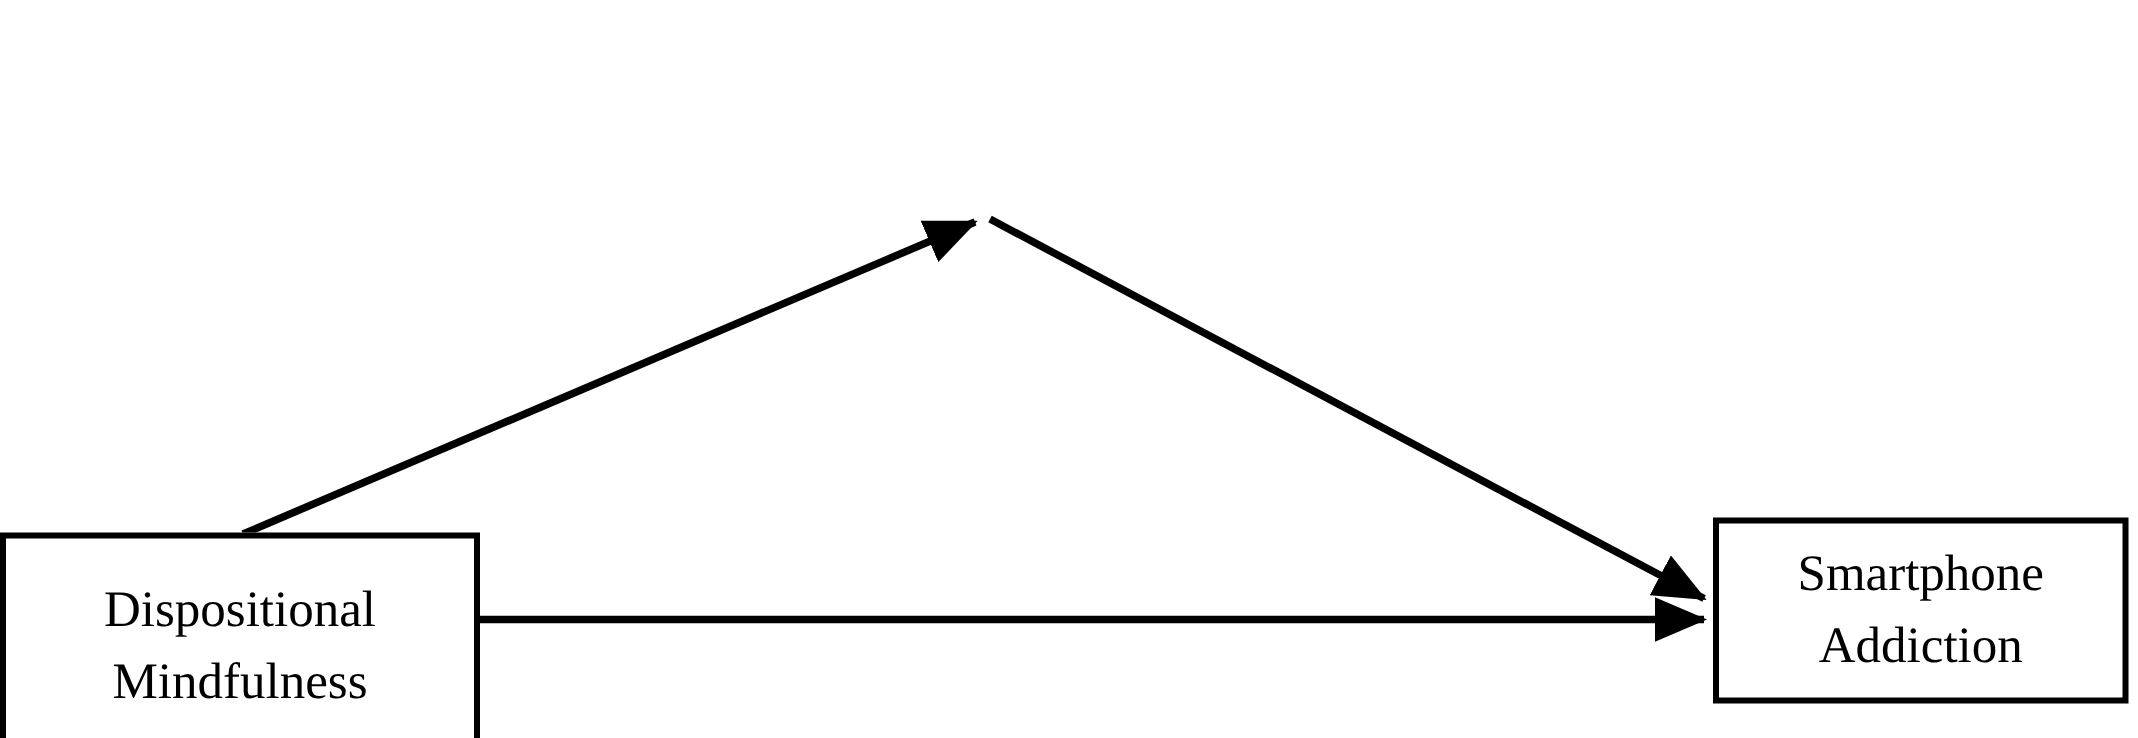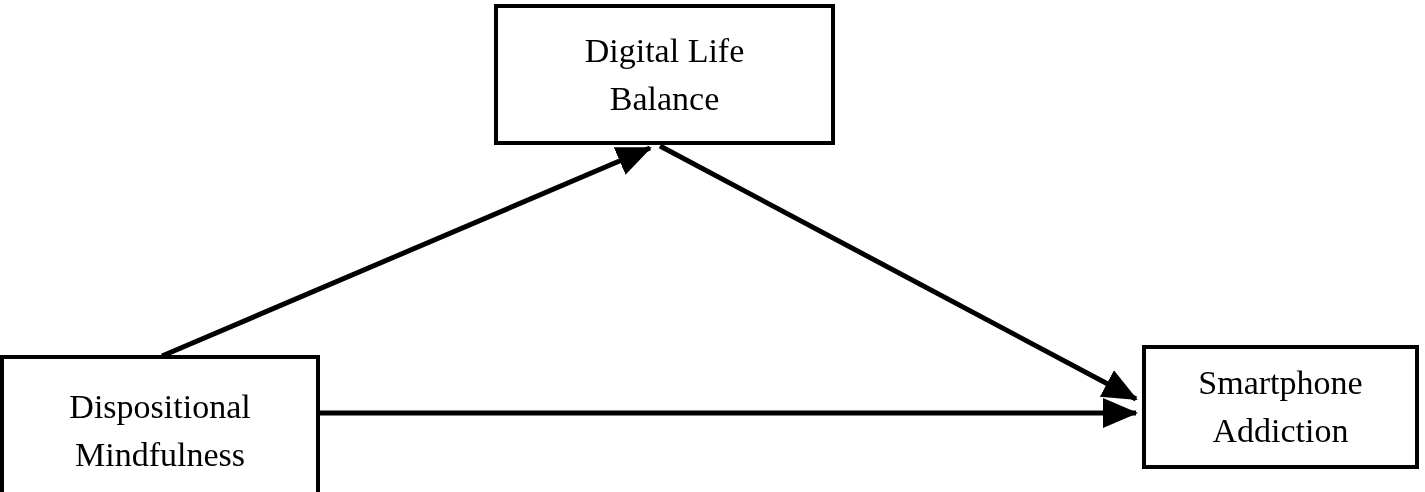--- a/index.html
+++ b/index.html
@@ -68,24 +68,20 @@
     <defs>
       <marker id="arrowhead" markerUnits="strokeWidth" markerWidth="7" markerHeight="6" refX="6.6" refY="3" orient="auto">
         <polygon points="0,0 7,3 0,6" fill="#000000"></polygon>
       </marker>
     </defs>
     <line x1="162" y1="356" x2="650" y2="148" stroke="#000000" stroke-width="5" marker-end="url(#arrowhead)"></line>
     <line x1="660" y1="146" x2="1136" y2="399" stroke="#000000" stroke-width="5" marker-end="url(#arrowhead)"></line>
     <line x1="319" y1="413" x2="1136" y2="413" stroke="#000000" stroke-width="5" marker-end="url(#arrowhead)"></line>
   </svg>
 
-  <div class="node node-mediator">
-    <span class="node-label">Digital Life
-Balance</span>
-  </div>
 
   <div class="node node-predictor">
     <span class="node-label">Dispositional
 Mindfulness</span>
   </div>
 
   <div class="node node-outcome">
     <span class="node-label">Smartphone
 Addiction</span>
   </div>

